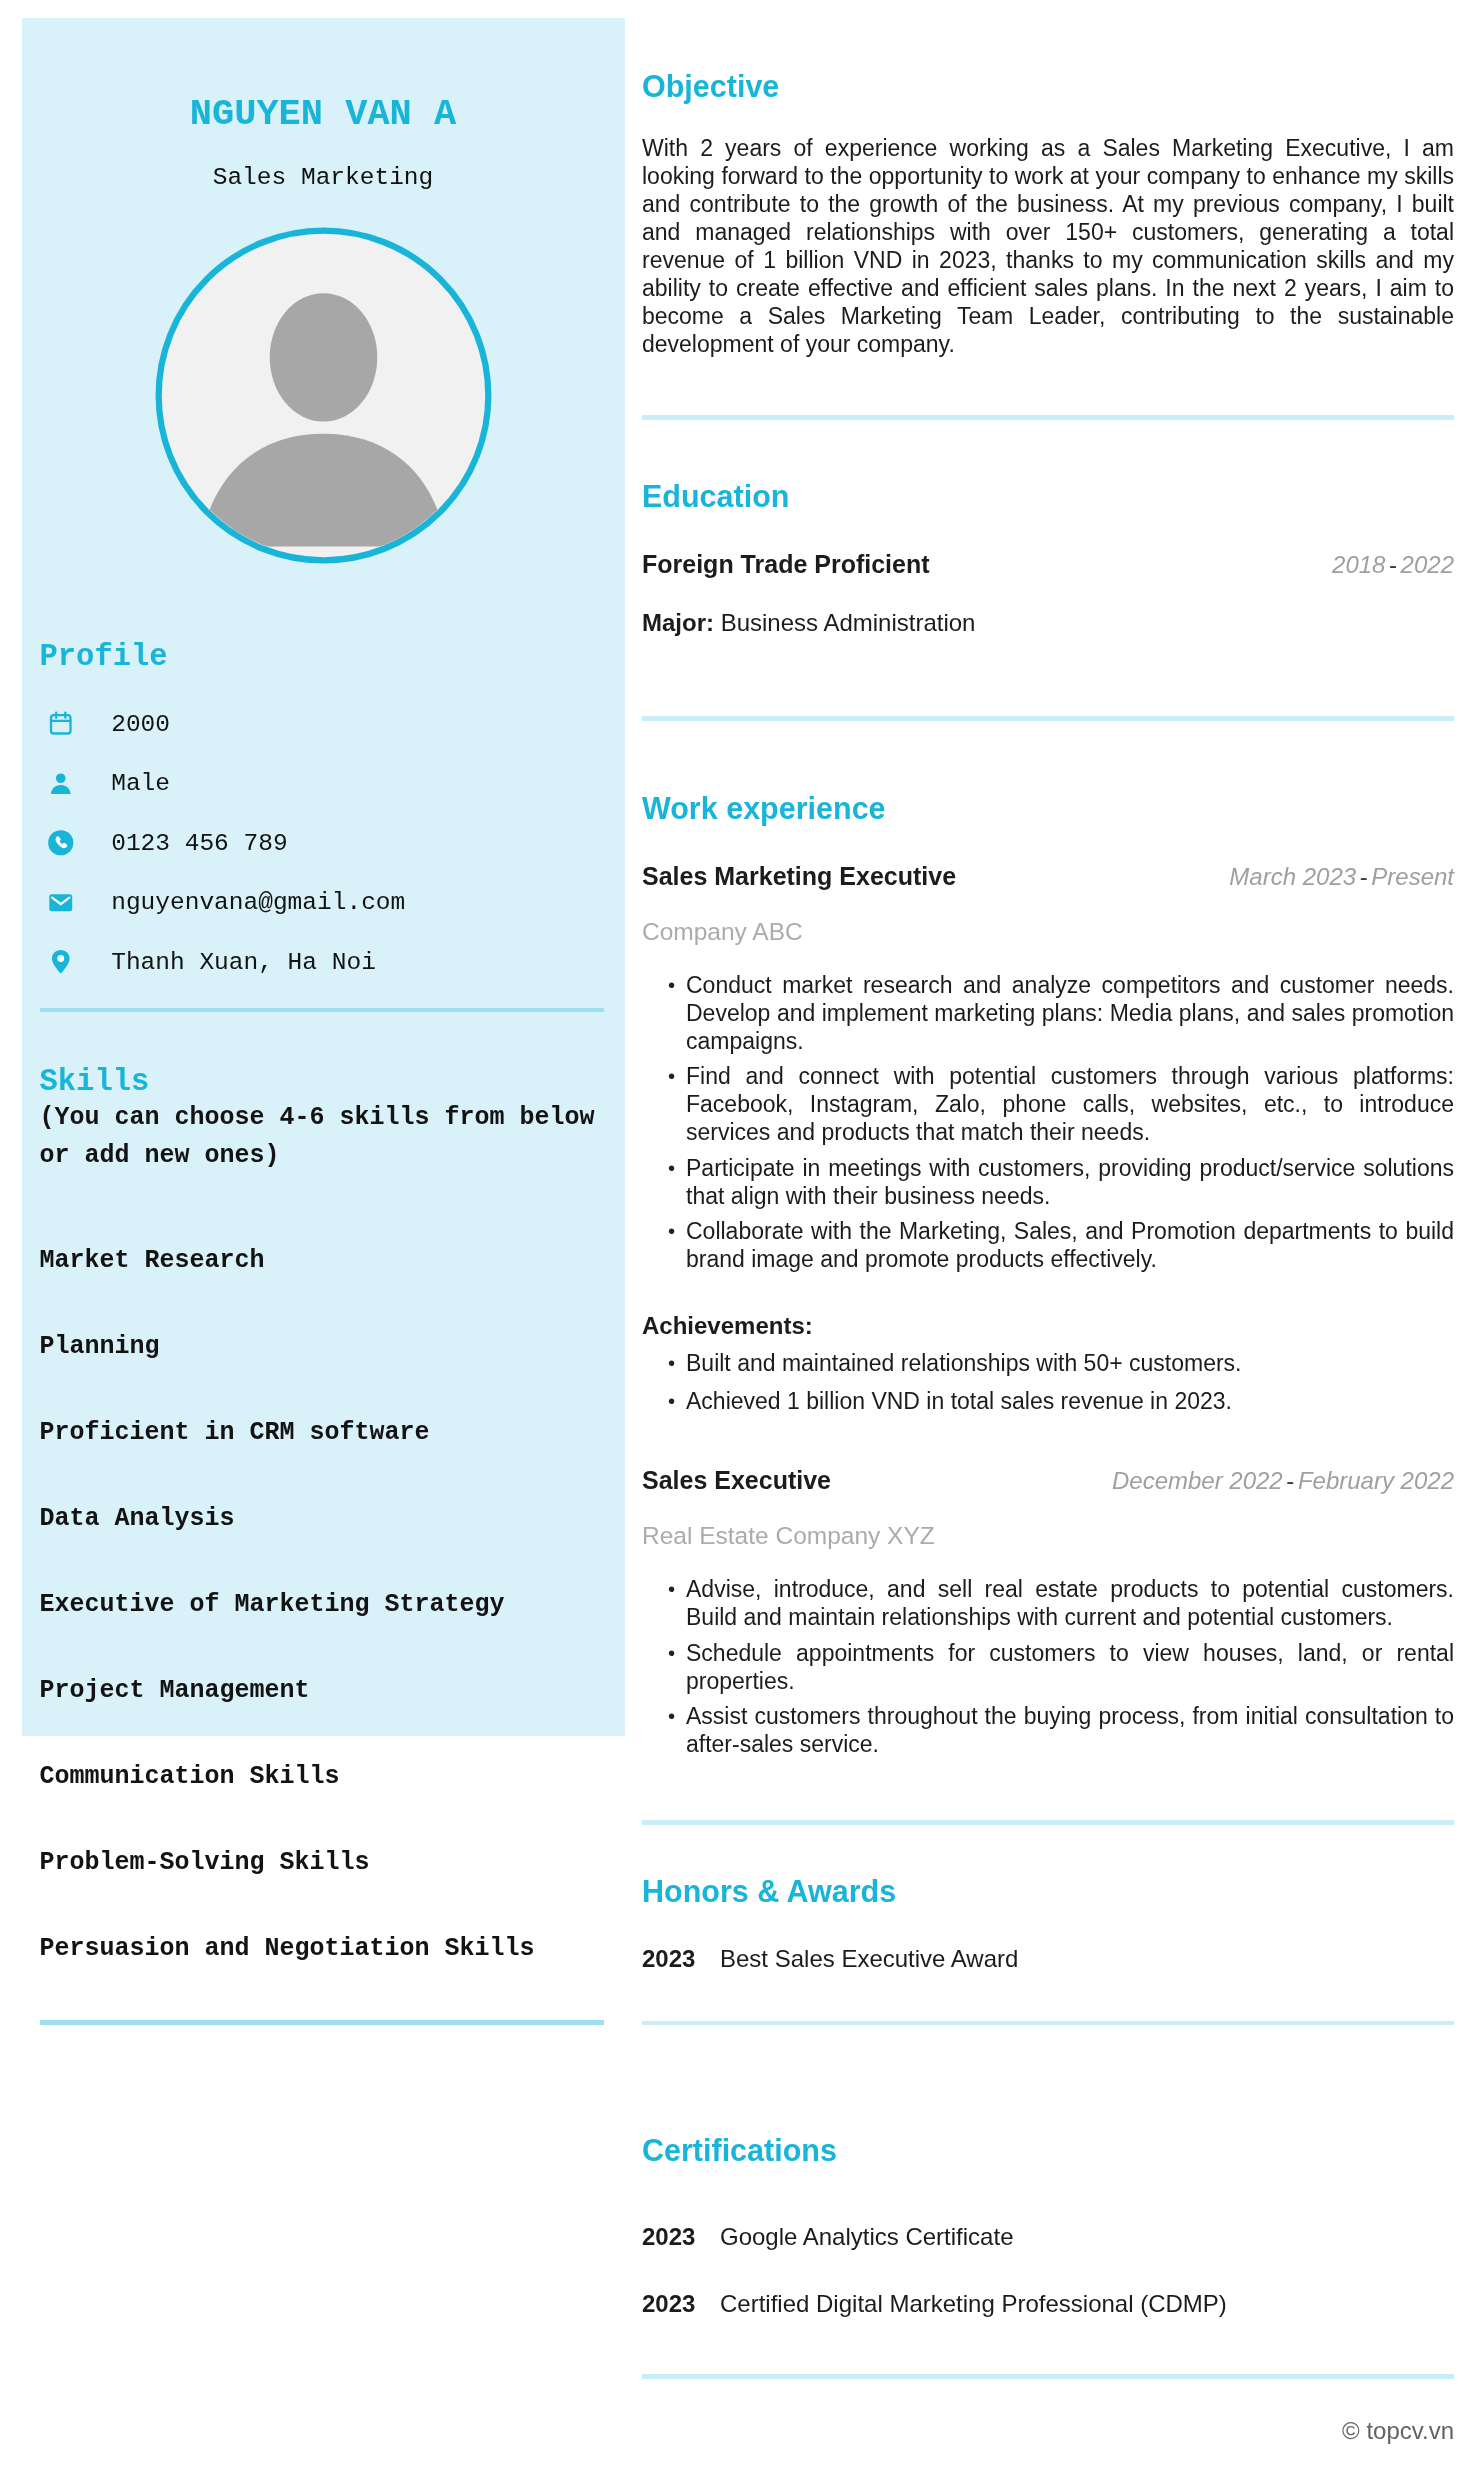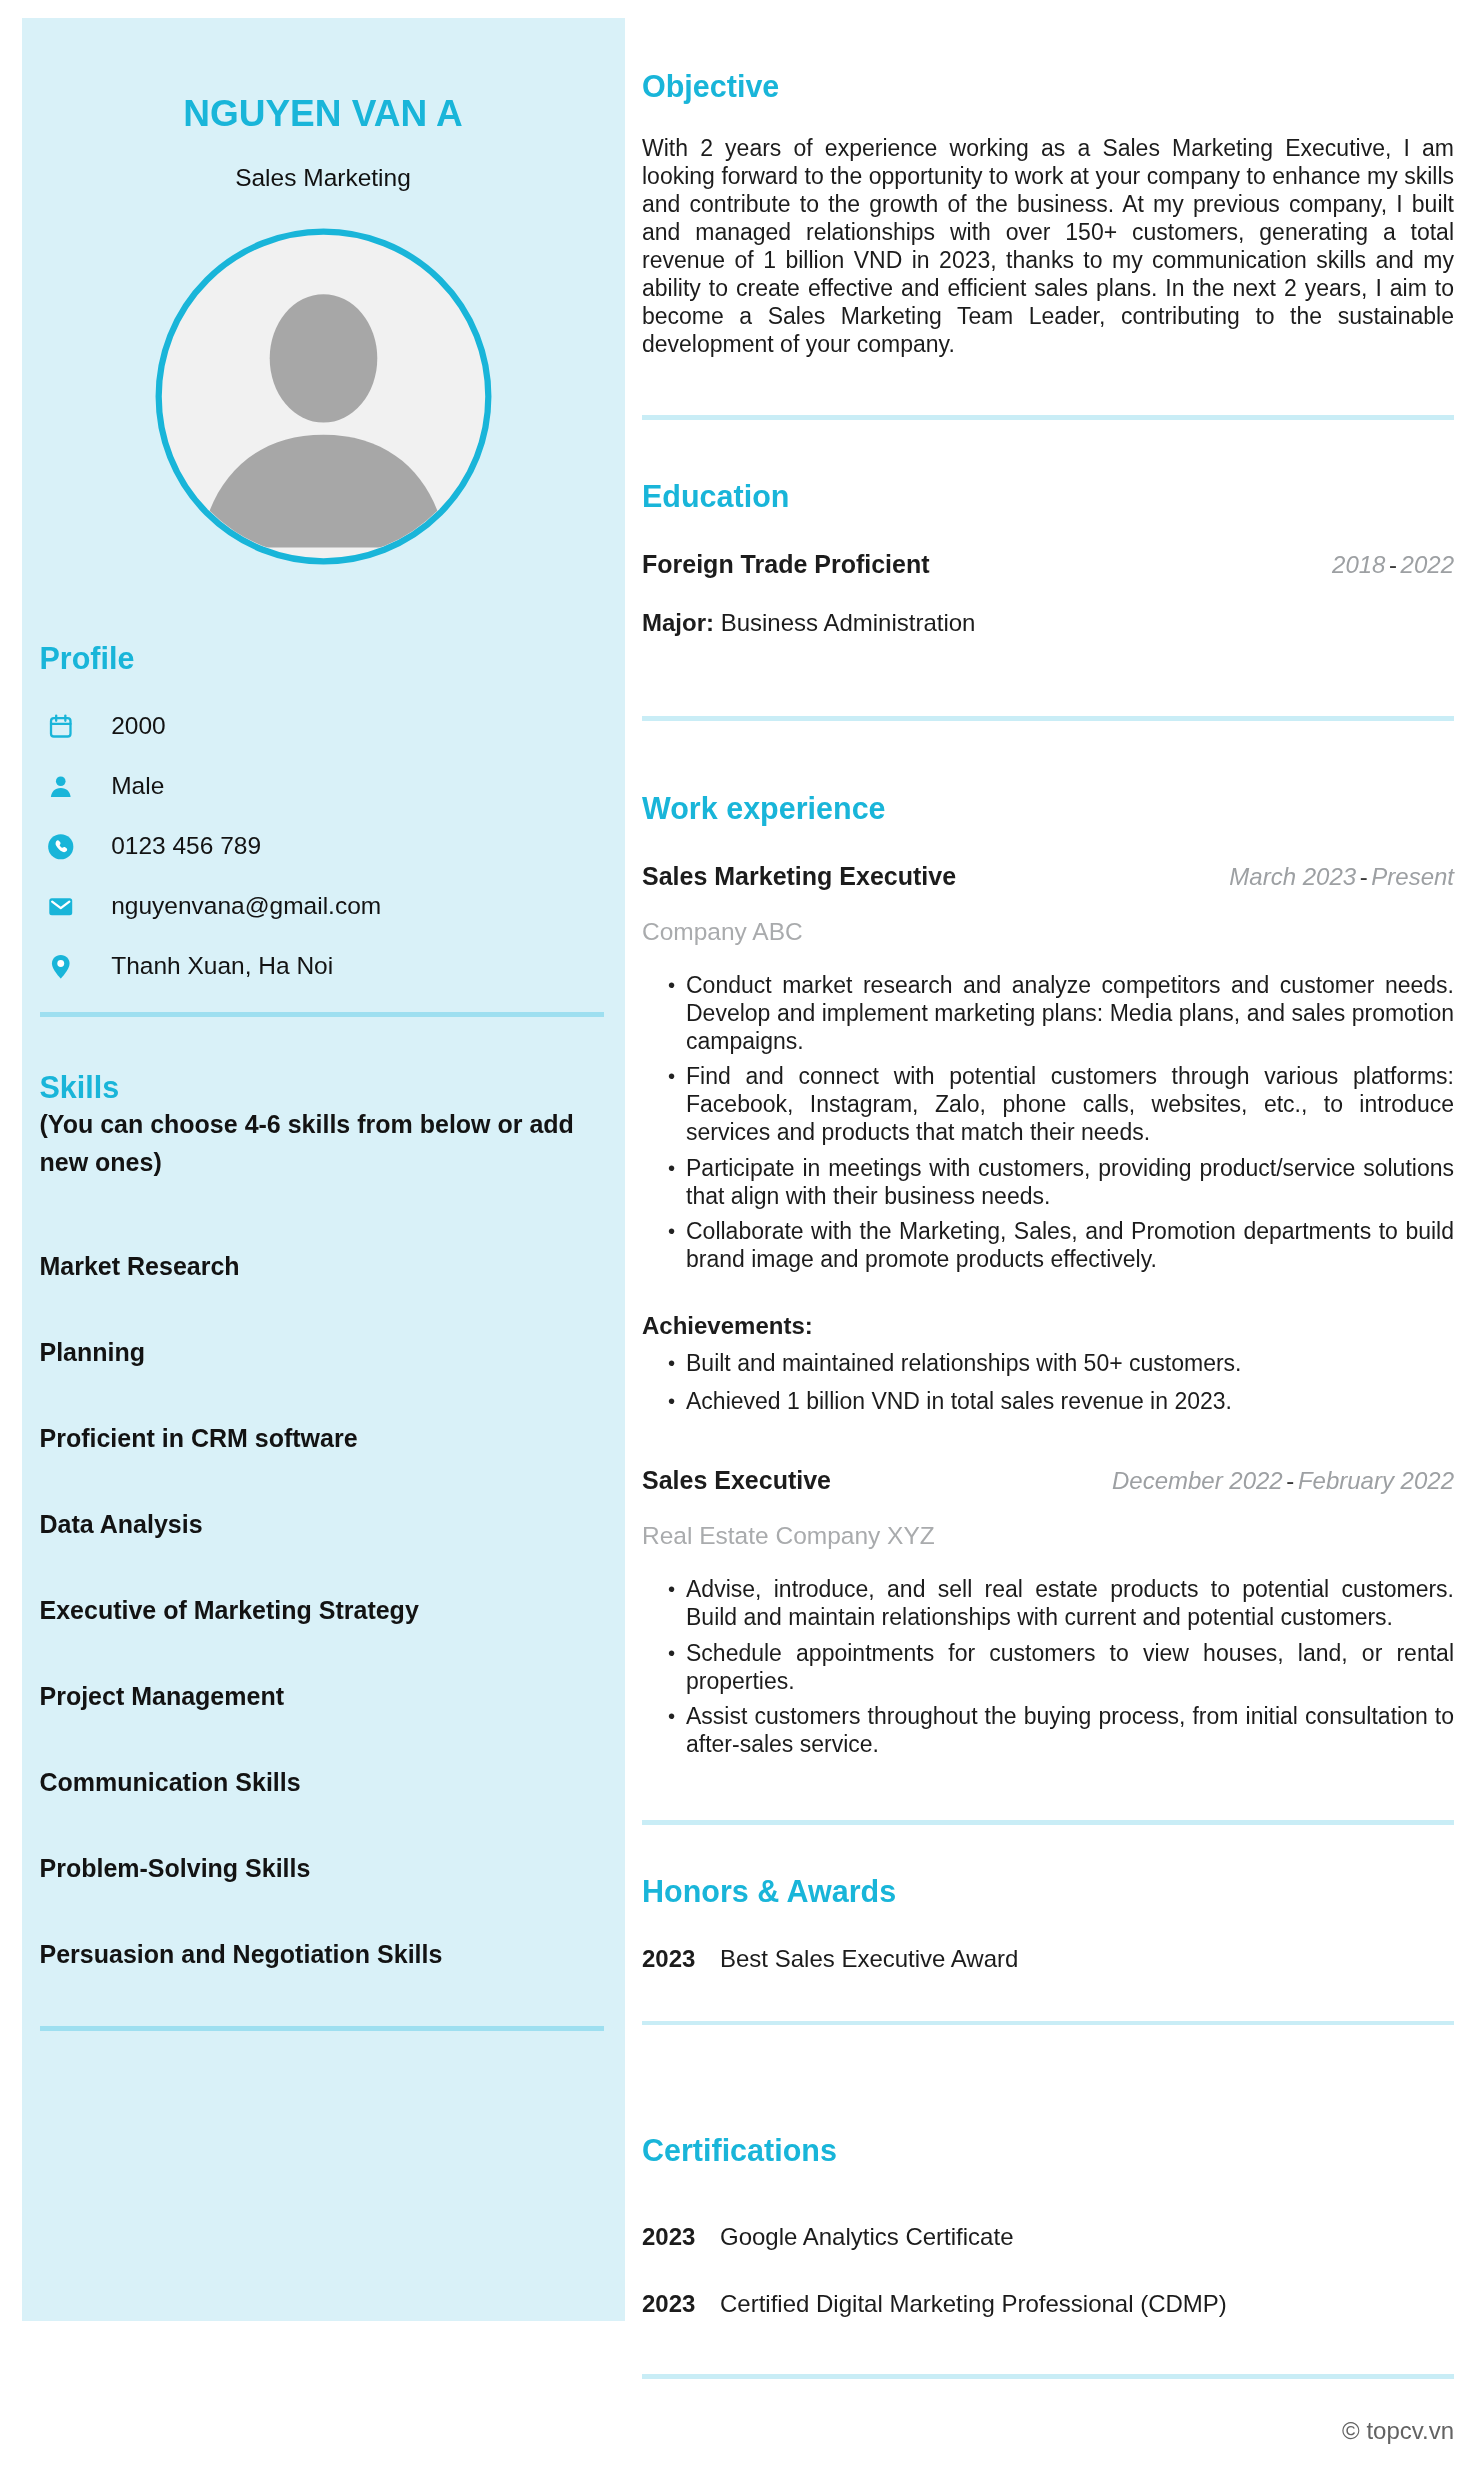--- a/index.html
+++ b/index.html
@@ -6,22 +6,22 @@
   html,body { background:#ffffff; }
   body{
     width:1482px; height:2487px; position:relative;
     font-family:"Liberation Sans","DejaVu Sans",sans-serif;
     color:#1c1c1c;
   }
   .page{ position:absolute; inset:0; background:#ffffff; }
 
   
   .sidebar{
-    position:absolute; left:21.5px; top:18px; width:603px; height:2303px;
-    background:#d9f1f8; text-align:center;
+    position:absolute; left:21.5px; top:18px; width:603px; height:1718px;
+    background:#d9f1f8; text-align:center;font-family:Liberation Mono, monospace;
   }
   .name{
     margin-top:75px; font-size:37px; font-weight:800; letter-spacing:0px;
     color:#19b5d9;
   }
   .subtitle{ margin-top:29px; font-size:24.5px; color:#111; }
   .avatar-wrap{ margin-top:31px; }
   .avatar-wrap svg{ width:347px; height:347px; display:block; margin:0 auto; }
 
   .side-section{ text-align:left; padding:0 20.3px 0 18px; }

